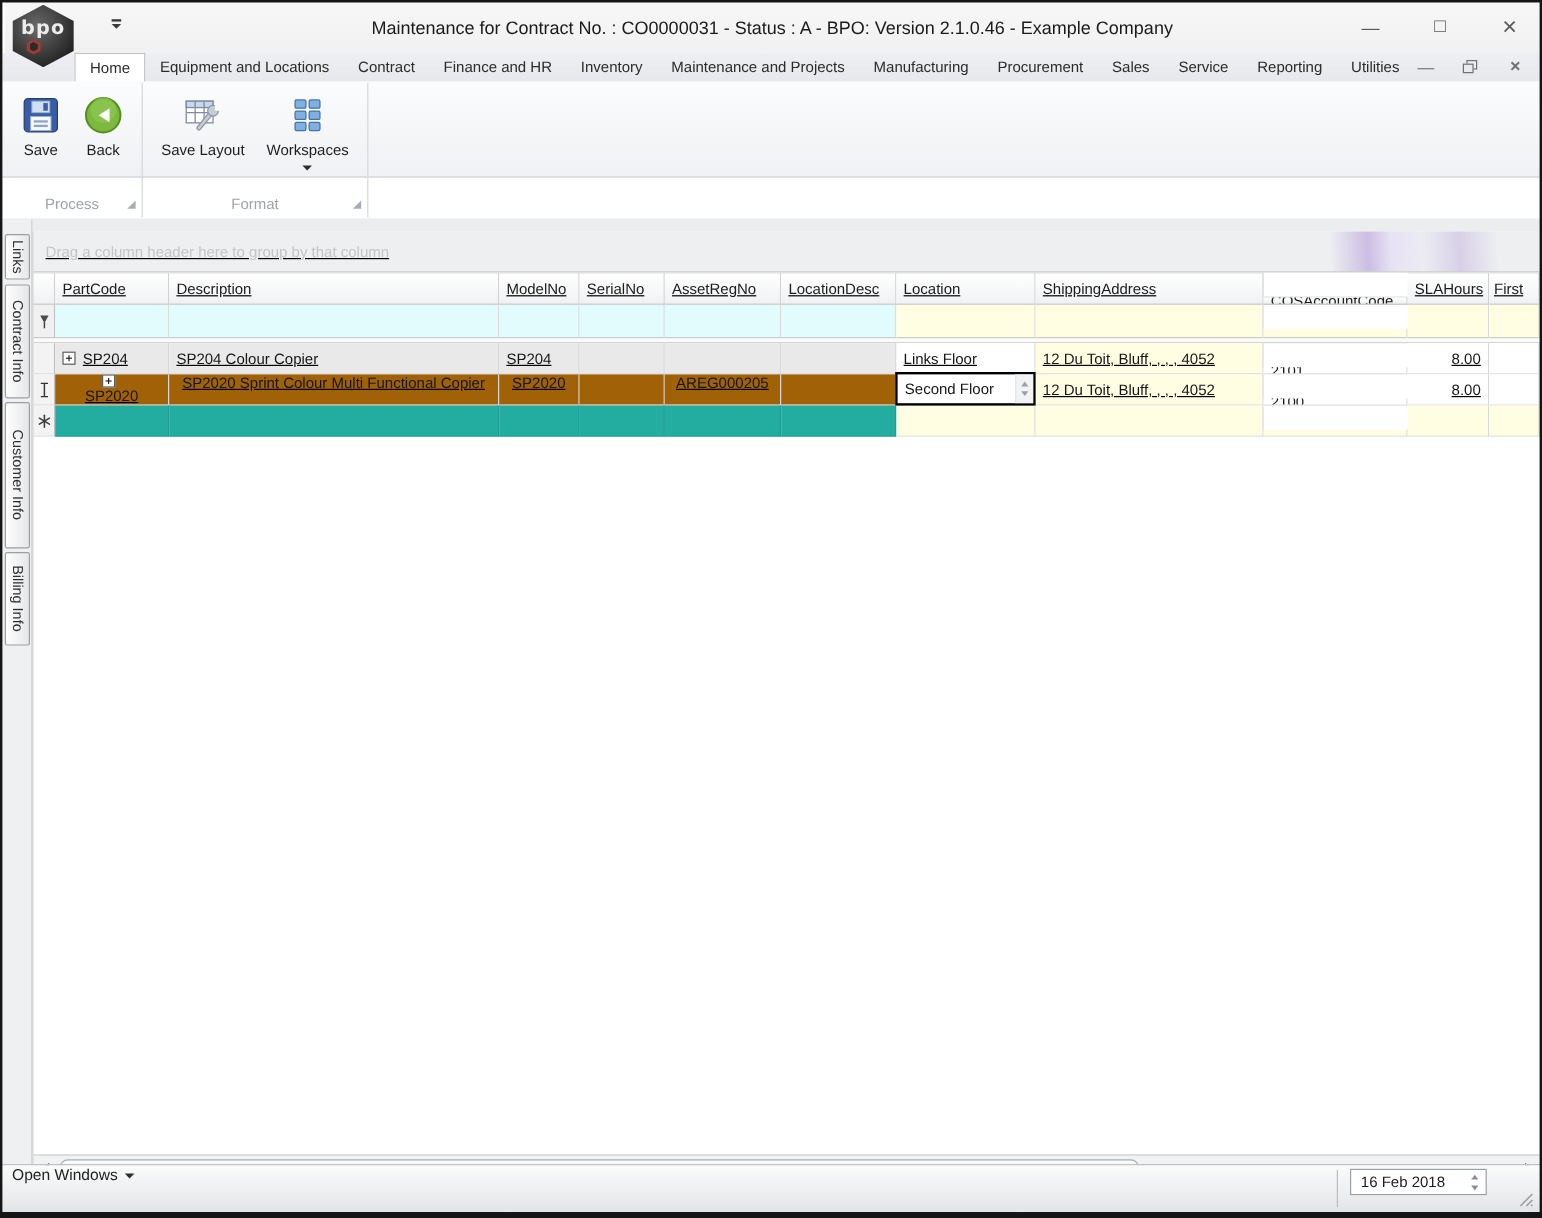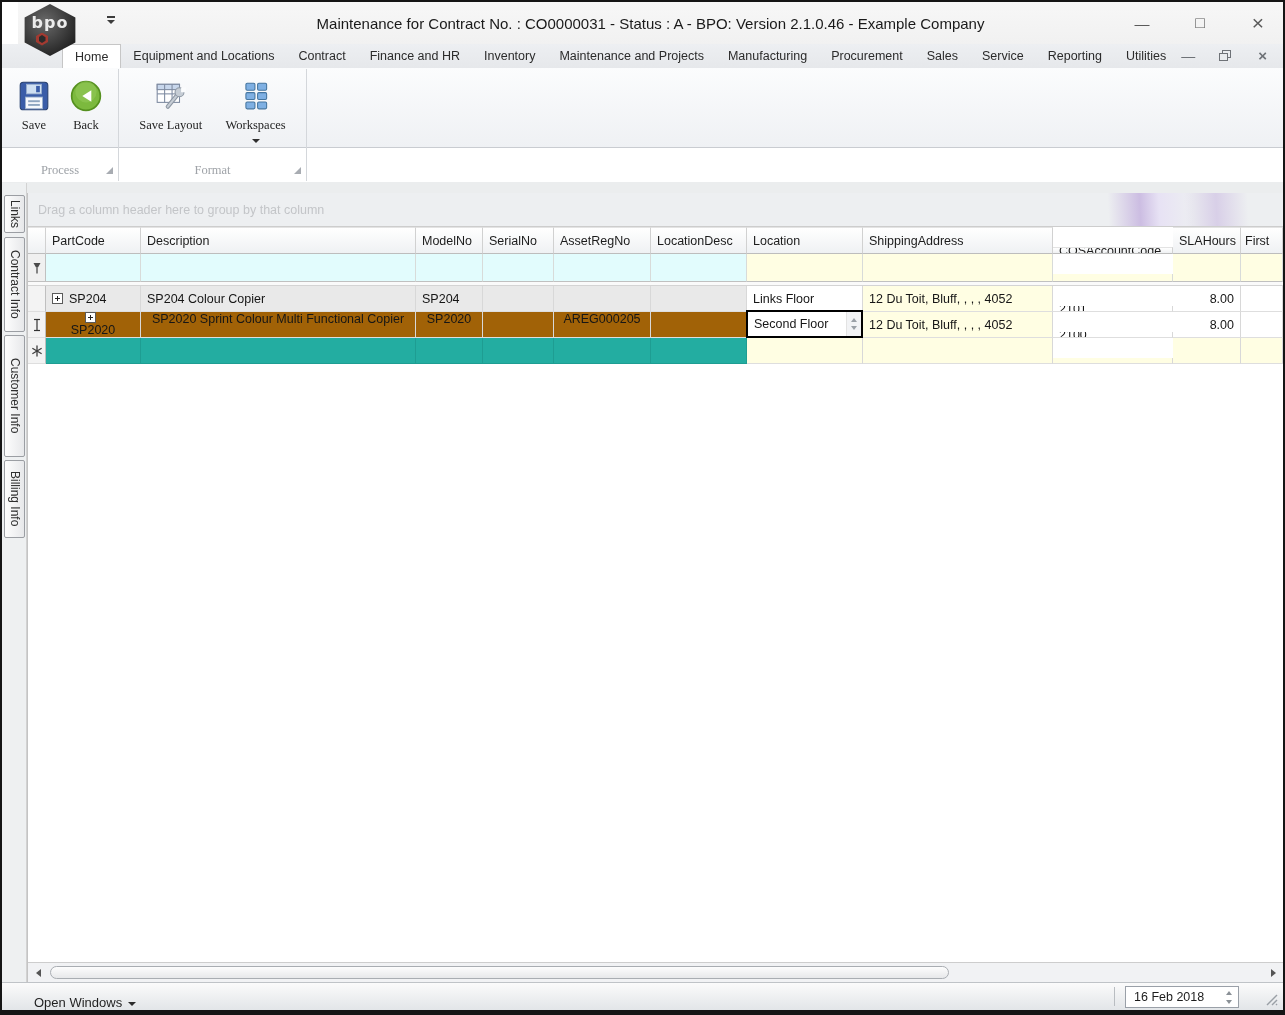--- a/index.html
+++ b/index.html
@@ -1,21 +1,21 @@
 <!DOCTYPE html>
 <html><head>
 <meta charset="utf-8">
 <style>
   * { box-sizing: border-box; margin: 0; padding: 0; }
   body { margin:0; background:#cfcfcf; font-family:"Liberation Sans", sans-serif; }
   #window { position:relative; width:1285px; height:1015px; background:#fff; overflow:hidden; }
   .outer-frame { position:absolute; inset:0; border:2px solid #151515; border-bottom-width:5px; z-index:90; pointer-events:none; }
 
   
-  .titlebar { position:absolute; top:2px; left:18px; right:2px; height:42px; background:linear-gradient(#f7f7f7,#f1f1f1); }
+  .titlebar { position:absolute; top:2px; left:4px; right:2px; height:42px; background:linear-gradient(#f7f7f7,#f1f1f1); }
   .logo { position:absolute; left:5px; top:2px; width:54px; height:52px; z-index:95;
           clip-path:polygon(50% 0,97% 26%,97% 74%,50% 100%,3% 74%,3% 26%);
           background:radial-gradient(circle at 40% 35%, #6a6a6a, #232323 75%);
           display:flex; flex-direction:column; align-items:center; justify-content:center; }
   .logo-text { color:#ececec; font-weight:bold; font-size:16px; letter-spacing:1px; line-height:1; font-family:"DejaVu Sans", sans-serif; }
   .red-hex { width:12px; height:13px; margin-top:2px; margin-left:-16px;
              clip-path:polygon(50% 0,100% 27%,100% 73%,50% 100%,0 73%,0 27%);
              background:#a33a31; display:flex; align-items:center; justify-content:center; }
   .red-hex span { display:block; width:7px; height:8px; clip-path:polygon(50% 0,100% 27%,100% 73%,50% 100%,0 73%,0 27%); background:#2b2b2b; }
   .qat-arrow { position:absolute; left:88px; top:14px; width:10px; cursor:default; }
@@ -35,41 +35,41 @@
   .rtab.active { background:#fff; border:1px solid #c6c6c6; border-bottom:none; }
   .mdi-btns { margin-left:auto; display:flex; align-items:center; gap:27px; padding-right:16px; height:24px; color:#6e7277; }
   .mdi-min { width:11px; height:3px; display:flex; align-items:flex-end; font-size:14px; line-height:3px; }
   .mdi-restore { position:relative; width:12px; height:12px; }
   .mdi-restore i { position:absolute; display:block; border:1.4px solid #6e7277; background:transparent; }
   .mdi-restore .back { left:3px; top:0; width:9px; height:8px; }
   .mdi-restore .front { left:0; top:3px; width:9px; height:8px; background:#e9ebee; }
   .mdi-close { font-size:15px; font-weight:bold; line-height:12px; }
 
   
-  .ribbon { position:absolute; top:68px; left:2px; right:2px; height:80px; background:linear-gradient(#fbfcfd,#eff1f4); border-bottom:1px solid #c9ccd1;font-family:Liberation Serif, serif; }
+  .ribbon { position:absolute; top:68px; left:2px; right:2px; height:80px; background:linear-gradient(#fbfcfd,#eff1f4); border-bottom:1px solid #c9ccd1; }
   .rgroup { position:absolute; top:1px; height:112px; border-right:1px solid #d4d7db; display:flex; flex-direction:column; }
   .rgroup.g-process { left:0; width:117px; }
   .rgroup.g-format { left:117px; width:188px; }
   .rbtns { flex:1; display:flex; justify-content:space-evenly; align-items:flex-start; padding-top:8px; }
   .rbtn { display:flex; flex-direction:column; align-items:center; gap:5px; padding:2px 3px; cursor:default; }
   .rbtn svg { width:34px; height:34px; }
   .rbtn .lbl { font-size:12.5px; color:#1f1f1f; white-space:nowrap; }
   .dd-tri { width:0; height:0; border-left:4px solid transparent; border-right:4px solid transparent; border-top:4px solid #2e2e2e; margin-top:1px; }
   .gcap { height:22px; position:relative; display:flex; align-items:center; justify-content:center; font-size:12.5px; color:#9fa3a8; }
   .launcher { position:absolute; right:5px; bottom:7px; width:0; height:0; border-left:7px solid transparent; border-bottom:7px solid #a8acb2; cursor:default; }
 
   
   .formbg { position:absolute; top:182px; left:2px; right:2px; bottom:5px; background:#ebedee; }
   .leftstrip { position:absolute; top:183px; left:2px; width:25px; bottom:33px; background:#eef0f1; border-right:1px solid #d2d2d2; z-index:2; }
   .vtab { position:absolute; left:2px; width:21px; writing-mode:vertical-rl; display:flex; align-items:center; justify-content:center;
           font-size:12px; color:#2e2e2e; background:linear-gradient(to right,#fdfdfd,#e7e8ea); border:1px solid #9b9ea3; border-radius:2px; cursor:default; white-space:nowrap; }
   .vt0 { top:12px; height:38px; } .vt1 { top:54px; height:95px; } .vt2 { top:152px; height:122px; } .vt3 { top:277px; height:78px; }
 
   
-  .grid { position:absolute; top:193px; left:27px; width:1256px; height:789px; background:#fff; border-left:1px solid #c4c4c4; display:flex; flex-direction:column; z-index:3; }
+  .grid { position:absolute; top:193px; left:27px; width:1256px; height:789px; background:#fff; border-left:1px solid #c4c4c4; display:flex; flex-direction:column; z-index:3;text-decoration:underline; }
   .gpanel { height:34px; background:#edeff1; border-bottom:1px solid #cdcdcd; position:relative; display:flex; align-items:center; padding-left:10px;
             color:#c3c5c8; font-size:12.5px; overflow:hidden; }
   .swoosh { position:absolute; right:-20px; top:-44px; width:300px; height:130px; transform:rotate(-13deg); pointer-events:none;
             background:
               linear-gradient(100deg, rgba(255,255,255,0) 36%, rgba(177,148,214,0.55) 46%, rgba(228,219,246,0.65) 52%, rgba(255,255,255,0) 63%),
               linear-gradient(100deg, rgba(255,255,255,0) 60%, rgba(177,148,214,0.35) 70%, rgba(255,255,255,0) 80%); }
 
   .hrow { display:flex; height:27px; }
   .hcell { display:flex; align-items:center; padding:0 6px; font-size:12.5px; color:#1c1c1c; white-space:nowrap; overflow:hidden;
            background:linear-gradient(#ffffff,#eff1f3); border-right:1px solid #d1d1d1; border-bottom:1px solid #bdbdbd; border-top:1px solid #e3e3e3; cursor:default; }
@@ -106,21 +106,21 @@
   .gempty { flex:1; background:#fff; }
 
   .hscroll { height:20px; background:#f1f2f4; border-top:1px solid #cdcdcd; display:flex; align-items:center; padding:0 3px; gap:3px; }
   .sb-btn { width:14px; height:16px; display:flex; align-items:center; justify-content:center; cursor:default; }
   .tri-left  { width:0; height:0; border-top:4px solid transparent; border-bottom:4px solid transparent; border-right:5px solid #555; }
   .tri-right { width:0; height:0; border-top:4px solid transparent; border-bottom:4px solid transparent; border-left:5px solid #555; }
   .sb-track { flex:1; height:16px; position:relative; }
   .sb-thumb { position:absolute; left:2px; top:1px; width:74%; height:13px; background:linear-gradient(#fdfdfd,#e7e8ea); border:1px solid #a9adb2; border-radius:7px; cursor:default; }
 
   
-  .statusbar { position:absolute; left:2px; right:2px; bottom:5px; height:28px; background:linear-gradient(#fbfbfb,#e2e5e8); border-top:1px solid #bfc3c7; z-index:4; display:flex; align-items:flex-end;padding-left:24px; }
+  .statusbar { position:absolute; left:2px; right:2px; bottom:5px; height:40px; background:linear-gradient(#fbfbfb,#e2e5e8); border-top:1px solid #bfc3c7; z-index:4; display:flex; align-items:flex-start; }
   .openwin { margin-left:8px; display:flex; align-items:center; gap:6px; font-size:13px; color:#1f1f1f; cursor:default; }
   .ow-tri { width:0; height:0; border-left:4px solid transparent; border-right:4px solid transparent; border-top:4px solid #2b2b2b; margin-top:2px; }
   .sb-sep { position:absolute; right:168px; top:4px; bottom:4px; width:1px; background:#b9bdc1; }
   .dateedit { position:absolute; right:44px; top:3px; width:114px; height:22px; background:#fff; border:1px solid #9aa0a8; display:flex; align-items:center; padding-left:8px; font-size:12.5px; color:#1c1c1c;gap:16px; }
   .dspin { margin-left:auto; width:16px; display:flex; flex-direction:column; align-items:center; gap:5px; padding-right:3px; cursor:default; }
   .dspin .tri-up { border-bottom-color:#8a9096; } .dspin .tri-down { border-top-color:#8a9096; }
   .grip { position:absolute; right:5px; bottom:4px; width:14px; height:14px; cursor:default; }
 </style>
 </head>
 <body>

